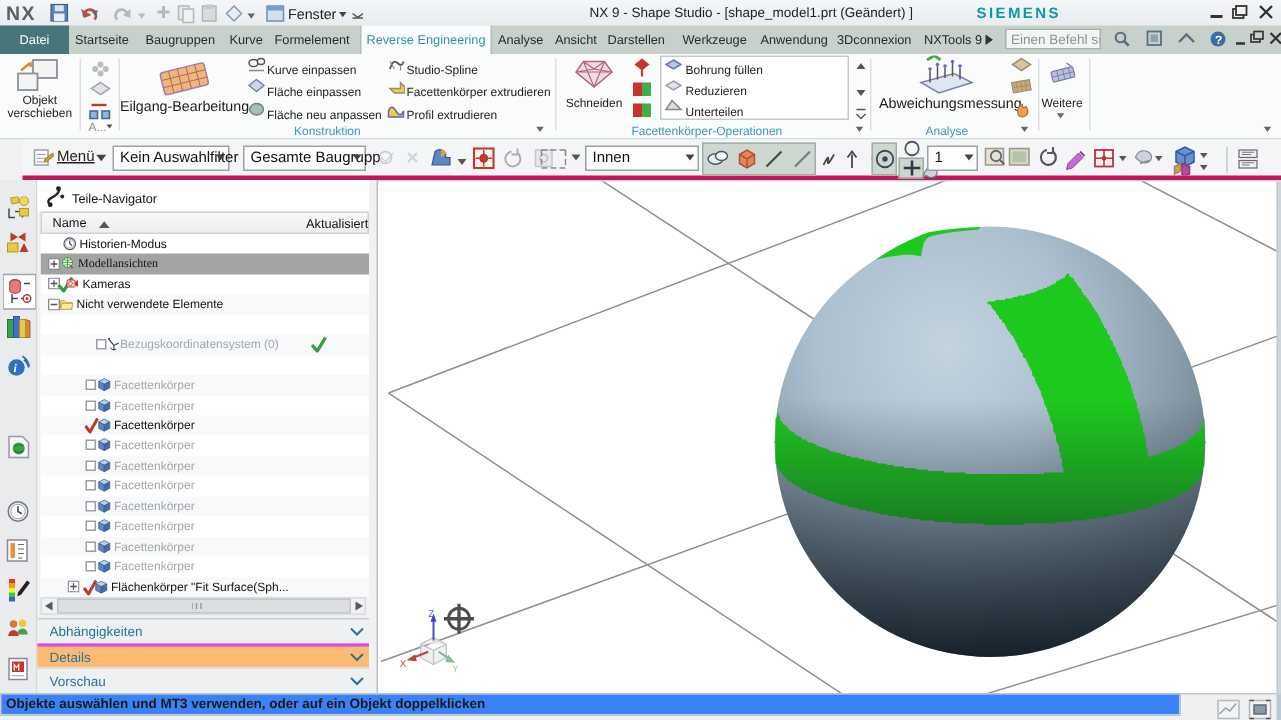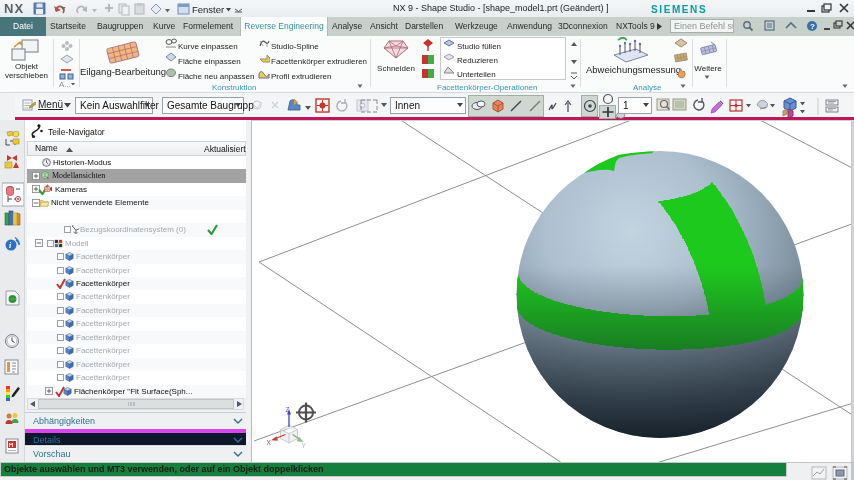--- a/index.html
+++ b/index.html
@@ -10,33 +10,33 @@
 #titlebar { position:absolute; left:0; top:0; width:854px; height:17px; background:linear-gradient(#f4f6f8,#e9edf0); font-size:9px; color:#333; white-space:nowrap; }
 #nxlogo { position:absolute; left:4px; top:1px; font-size:13px; font-weight:bold; color:#5a6167; letter-spacing:1px; }
 #wintitle { position:absolute; left:393px; top:3px; font-size:9px; color:#222; }
 #siemens { position:absolute; left:651px; top:4px; font-size:10px; font-weight:bold; color:#0b9aa0; letter-spacing:1.6px; }
 
 #tabbar { position:absolute; left:0; top:17px; width:854px; height:19px; background:#c7d0cb; font-size:8.5px; color:#222c2c; }
 .tab { position:absolute; top:0; height:19px; line-height:19px; white-space:nowrap; }
 
 #ribbon { position:absolute; left:0; top:36px; width:854px; height:57px; background:#fafbfb; font-size:8px; color:#1c1c1c; border-bottom:1px solid #d7dadc; }
 .rdiv { position:absolute; top:3px; height:48px; width:1px; background:#dcdfe1; }
-.rlabel { position:absolute; top:47px; font-size:8px; color:#3898c0; white-space:nowrap;margin-left:16px; }
+.rlabel { position:absolute; top:47px; font-size:8px; color:#3898c0; white-space:nowrap; }
 .rtext { position:absolute; font-size:8px; color:#1c1c1c; white-space:nowrap; }
 
 #toolbar { position:absolute; left:15px; top:93px; width:854px; height:27px; background:#f3f5f6; border-bottom:3px solid #be185d; font-size:8.5px; }
 .combo { position:absolute; top:4px; height:17px; background:#fdfdfd; border:1px solid #9aa1a7; font-size:10px; line-height:15px; padding-left:4px; color:#111; white-space:nowrap; }
 .combo .arr { position:absolute; right:2px; top:5px; width:0; height:0; border-left:3px solid transparent; border-right:3px solid transparent; border-top:4px solid #444; }
 
 #sidebar { position:absolute; left:0; top:120px; width:25px; height:342px; background:#e9ebec; border-right:1px solid #d4d7d8; }
 #navigator { position:absolute; left:25px; top:120px; width:227px; height:342px; background:#f0f1f2; font-size:8px; }
 #viewport { position:absolute; left:251px; top:120px; width:603px; height:342px; background:#fff; border-left:1px solid #b9bcbe; border-top:1px solid #cdd0d2; }
 
 #statusbar { position:absolute; left:0; top:462px; width:854px; height:18px; background:#eef0f1; border-top:1px solid #c3c6c8; font-size:9px; color:#1a1a1a; }
-#statmsg { position:absolute; left:0; top:0; width:787px; height:14px; background:#15803d; border:1px solid #c9ccce; border-top:0; padding:1px 0 0 3px; font-weight:bold; font-size:9px; white-space:nowrap; }
+#statmsg { position:absolute; left:0; top:0; width:787px; height:14px; background:#3b82f6; border:1px solid #c9ccce; border-top:0; padding:1px 0 0 3px; font-weight:bold; font-size:9px; white-space:nowrap; }
 
 .trow { position:absolute; left:0; width:219px; height:13.44px; font-size:8px; line-height:13.4px; white-space:nowrap; }
 .gray { color:#a3a8ac; }
 .blk { color:#111; }
 </style>
 </head>
 <body>
 <div id="win">
   <div id="titlebar">
     <span id="nxlogo">NX</span>
@@ -180,21 +180,21 @@
         <rect x="7" y="17" width="6" height="9" fill="#3fae49"></rect>
       <rect x="1" y="31" width="6" height="9" fill="#c9332f"></rect>
         <rect x="7" y="31" width="6" height="9" fill="#3fae49"></rect>
     </svg>
     <div class="abs" style="left:440px;top:1px;width:126px;height:43px;background:#fff;border:1px solid #c6c9cb"></div>
     <svg class="abs" style="left:443px;top:3px" width="12" height="40" viewBox="0 0 12 40">
       <path d="M6 1 l5 3 -5 3 -5 -3 z" fill="#b8c4e0" stroke="#67a"></path>
       <path d="M6 15 l5 3 -5 3 -5 -3 z" fill="#dfe3ea" stroke="#9aa2ad"></path>
       <path d="M1 34 l4 -6 6 6 z" fill="#d9dde2" stroke="#888"></path>
     </svg>
-    <div class="rtext" style="left:457px;top:6px">Studio füllen</div>
+    <div class="rtext" style="left:457px;top:6px">Bohrung füllen</div>
     <div class="rtext" style="left:457px;top:20px">Reduzieren</div>
     <div class="rtext" style="left:457px;top:34px">Unterteilen</div>
     <svg class="abs" style="left:569px;top:4px" width="10" height="42" viewBox="0 0 10 42">
       <path d="M2 6 l6 0 -3 -4 z" fill="#555"></path>
       <path d="M2 20 l6 0 -3 4 z" fill="#555"></path>
       <path d="M2 33 h6 M2 36 l3 3 3 -3" stroke="#555" fill="none"></path>
     </svg>
     <div class="rlabel" style="left:421px;top:47px">Facettenkörper-Operationen</div>
     <svg class="abs" style="left:570px;top:48px" width="6" height="5">
         <path d="M0.5 0.5 l5 0 -2.5 3.5 z" fill="#666"></path>
@@ -509,35 +509,20 @@
           <svg class="abs" style="left:44px;top:1px" width="9" height="11" viewBox="0 0 11 12">
             <path d="M2 2 l4 5 M6 7 l4 -2 M6 7 l0 4" stroke="#445" stroke-width="1"></path>
             <path d="M1 1 l2 0 -1 2 z" fill="#445"></path>
             <path d="M3 9 a4 4 0 0 0 5 1" fill="none" stroke="#445" stroke-width="0.8"></path>
           </svg>
           <span class="gray" style="position:absolute;left:53px">Bezugskoordinatensystem (0)</span>
           <svg class="abs" style="left:180px;top:1px" width="11" height="11" viewBox="0 0 11 11">
             <path d="M1 6 l3.5 4 5.5 -9" fill="none" stroke="#2e9e3e" stroke-width="2.2"></path>
           </svg>
         </div>
-      <div class="trow" style="top:80.6px;">
-          <svg class="abs" style="left:8px;top:2.5px" width="8" height="8" viewBox="0 0 9 9">
-            <rect x="0.5" y="0.5" width="8" height="8" fill="#fff" stroke="#8a9097"></rect>
-            <path d="M2 4.5 h5" stroke="#555" stroke-width="1"></path>
-          </svg>
-          <div class="abs" style="left:20px;top:3px;width:7px;height:7px;border:1px solid #9aa0a6;background:#fff"></div>
-          <svg class="abs" style="left:27px;top:2px" width="9" height="9" viewBox="0 0 11 11">
-            <rect x="1" y="1" width="4" height="4" fill="#334"></rect>
-            <rect x="6" y="1" width="4" height="4" fill="#c0392b"></rect>
-            <rect x="1" y="6" width="4" height="4" fill="#3f6fd0"></rect>
-            <rect x="6" y="6" width="4" height="4" fill="#334"></rect>
-            <circle cx="5.5" cy="5.5" r="1.5" fill="#e8c93f"></circle>
-          </svg>
-          <span class="gray" style="position:absolute;left:38px">Modell</span>
-        </div>
       <div class="trow" style="top:94.1px;background:#f8f9fa;">
           <div class="abs" style="left:30px;top:3px;width:7px;height:7px;border:1px solid #9aa0a6;background:#fff"></div>
           <svg class="abs" style="left:38px;top:2px" width="9" height="9" viewBox="0 0 11 11">
             <path d="M5.5 0.5 L10 2.8 5.5 5.1 1 2.8 Z" fill="#b9d2ec" stroke="#3a5a8a" stroke-width="0.6"></path>
             <path d="M1 2.8 L5.5 5.1 5.5 10.3 1 8 Z" fill="#5b87c5" stroke="#3a5a8a" stroke-width="0.6"></path>
             <path d="M10 2.8 L5.5 5.1 5.5 10.3 10 8 Z" fill="#3d6cb0" stroke="#3a5a8a" stroke-width="0.6"></path>
           </svg>
           <span class="gray" style="position:absolute;left:49px">Facettenkörper</span>
         </div>
       <div class="trow" style="top:107.5px;">
@@ -651,21 +636,21 @@
       <svg class="abs" style="left:208px;top:2px" width="8" height="7">
           <path d="M1 0 l5 3 -5 3 z" fill="#556"></path>
         </svg>
     </div>
     <div class="abs" style="left:0;top:292px;width:221px;height:17px;background:#eef0f1;border-top:1px solid #c9ccce">
       <span style="position:absolute;left:8px;top:3px;color:#2d7396;font-size:9px">Abhängigkeiten</span>
       <svg class="abs" style="left:208px;top:5px" width="10" height="8">
           <path d="M1 1 l4 4 4 -4" fill="none" stroke="#2d7396" stroke-width="1.4"></path>
         </svg>
     </div>
-    <div class="abs" style="left:0;top:309px;width:221px;height:16px;background:#0f172a;border-top:4px solid #d946ef">
+    <div class="abs" style="left:0;top:309px;width:221px;height:16px;background:#fdba74;border-top:2px solid #d946ef">
       <span style="position:absolute;left:8px;top:2px;color:#2d7396;font-size:9px">Details</span>
       <svg class="abs" style="left:208px;top:4px" width="10" height="8">
           <path d="M1 1 l4 4 4 -4" fill="none" stroke="#2d7396" stroke-width="1.4"></path>
         </svg>
     </div>
     <div class="abs" style="left:0;top:325px;width:221px;height:17px;background:#eef0f1;border-top:1px solid #dadcde">
       <span style="position:absolute;left:8px;top:3px;color:#2d7396;font-size:9px">Vorschau</span>
       <svg class="abs" style="left:208px;top:5px" width="10" height="8">
           <path d="M1 1 l4 4 4 -4" fill="none" stroke="#2d7396" stroke-width="1.4"></path>
         </svg>

